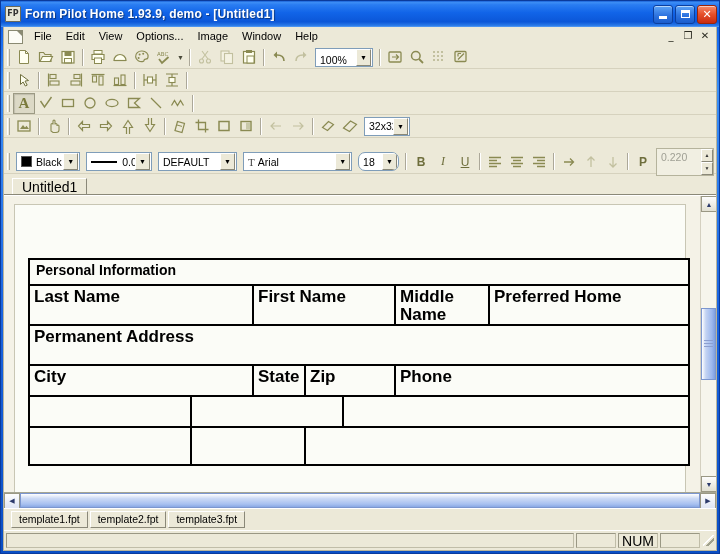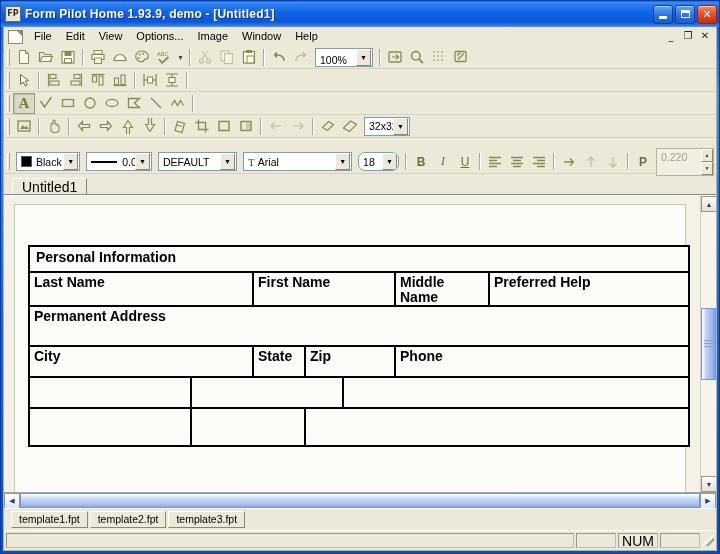--- a/index.html
+++ b/index.html
@@ -208,29 +208,29 @@
   }
   #page {
     position: absolute; left: 10px; top: 8px;
     width: 672px; height: 305px;
     background: #fbfcf7;
     border: 1px solid #c8c6b4;
   }
 
   
   #form-table {
-    position: absolute; left: 13px; top: 40px;
+    position: absolute; left: 13px; top: 53px;
     width: 660px; border-collapse: collapse;
     table-layout: fixed;
   }
   #form-table td {
     border: 2px solid #000;
     vertical-align: top;
     padding: 2px 16px 0 4px;
-    font-size: 14px; font-weight: bold; color: #000;
+    font-size: 17px; font-weight: bold; color: #000;
     font-family: "Liberation Sans", sans-serif;
     background: #fbfcf7;
     line-height: 1.05;
   }
   #form-table td.title { font-size: 14px; padding: 3px 0 3px 6px; }
   .rh26 { height: 26px; }
   .rh34 { height: 34px; }
   .rh33 { height: 40px; }
   .rh31 { height: 31px; }
   .rh38 { height: 38px; }
@@ -780,21 +780,21 @@
                 <col style="width:152px">
               </colgroup>
               <tbody>
                 <tr>
                   <td class="title rh26" colspan="10">Personal Information</td>
                 </tr>
                 <tr class="rh34">
                   <td colspan="3">Last Name</td>
                   <td colspan="3">First Name</td>
                   <td colspan="2">Middle Name</td>
-                  <td colspan="2">Preferred Help</td>
+                  <td colspan="2">Preferred Home</td>
                 </tr>
                 <tr class="rh33">
                   <td colspan="10">Permanent Address</td>
                 </tr>
                 <tr class="rh31">
                   <td colspan="3">City</td>
                   <td>State</td>
                   <td colspan="2">Zip</td>
                   <td colspan="4">Phone</td>
                 </tr>

